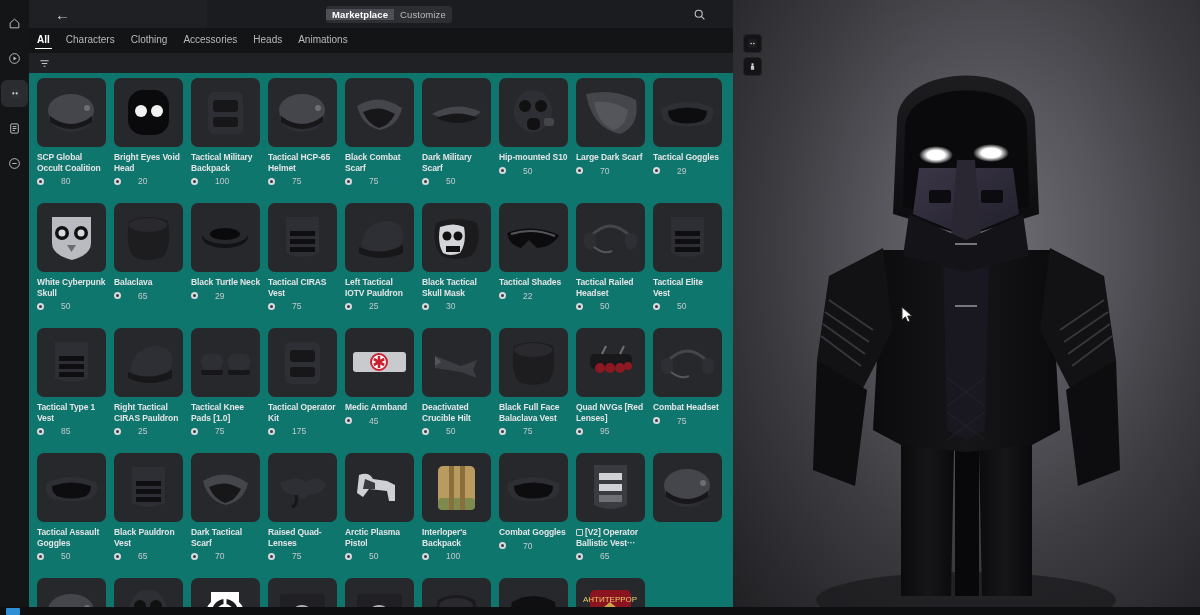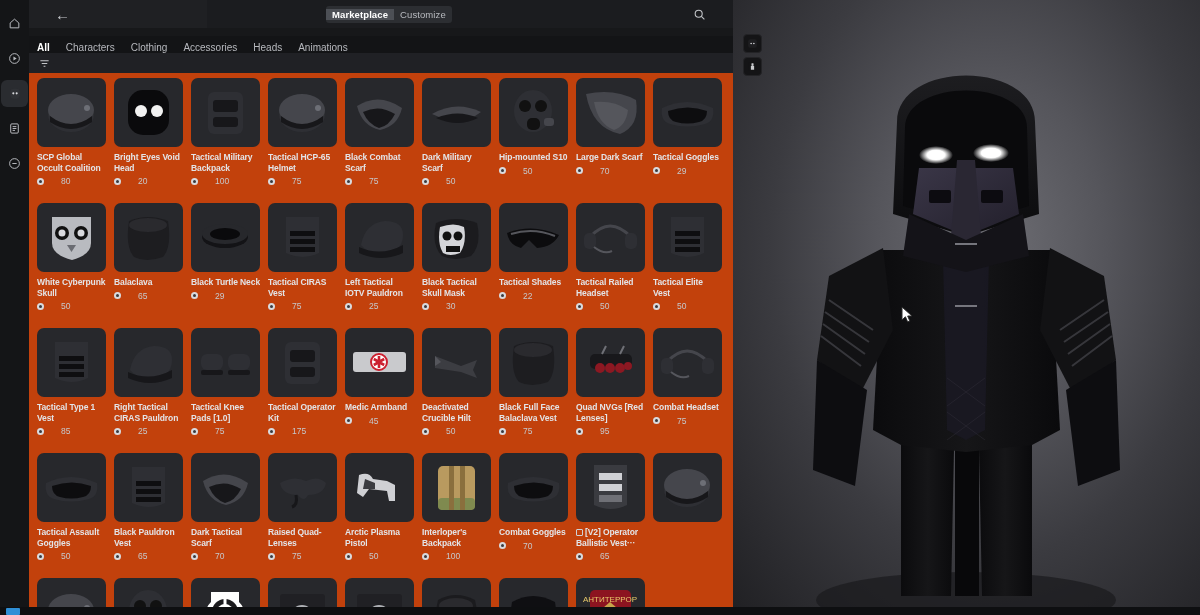--- a/index.html
+++ b/index.html
@@ -58,21 +58,21 @@
   }
   .coin-dot {
     width: 9px; height: 9px; border-radius: 50%;
     background: radial-gradient(circle at 40% 35%, #e8d48a 0%, #b9962f 55%, #6d5716 100%);
     border: 1px solid #8c7326;
   }
   .coin-val { font-size: 8.5px; color: #d8cfae; }
 
   
   .tabs {
-    position: absolute; left: 29px; top: 36px; width: 704px; height: 25px;
+    position: absolute; left: 29px; top: 28px; width: 704px; height: 25px;
     background: #131416;
     display: flex; align-items: center; gap: 12px; padding-left: 6px;
   }
   .tab {
     font-size: 10px; color: #b7b9be; position: relative;
     padding: 3px 2px 5px 2px; white-space: nowrap;
   }
   .tab.active { color: #ffffff; font-weight: bold; }
   .tab.active::after {
     content:""; position:absolute; left:0; right:0; bottom:1px;
@@ -83,21 +83,21 @@
   .filterrow {
     position: absolute; left: 29px; top: 53px; width: 704px; height: 20px;
     background: #202125;
     display: flex; align-items: center; padding-left: 8px;
   }
   .filter-ic { width: 14px; height: 14px; display:flex; align-items:center; justify-content:center; }
 
   
   .grid-wrap {
     position: absolute; left: 29px; top: 73px; width: 704px; height: 542px;
-    background: #c2410c;
+    background: #0f766e;
     overflow: hidden;
   }
   .grid {
     position: relative; padding: 5px 0 0 4px;
     display: grid;
     grid-template-columns: repeat(9, 77px);
     column-gap: 0px; row-gap: 0px;
   }
   .card {
     width: 77px; height: 125px;

